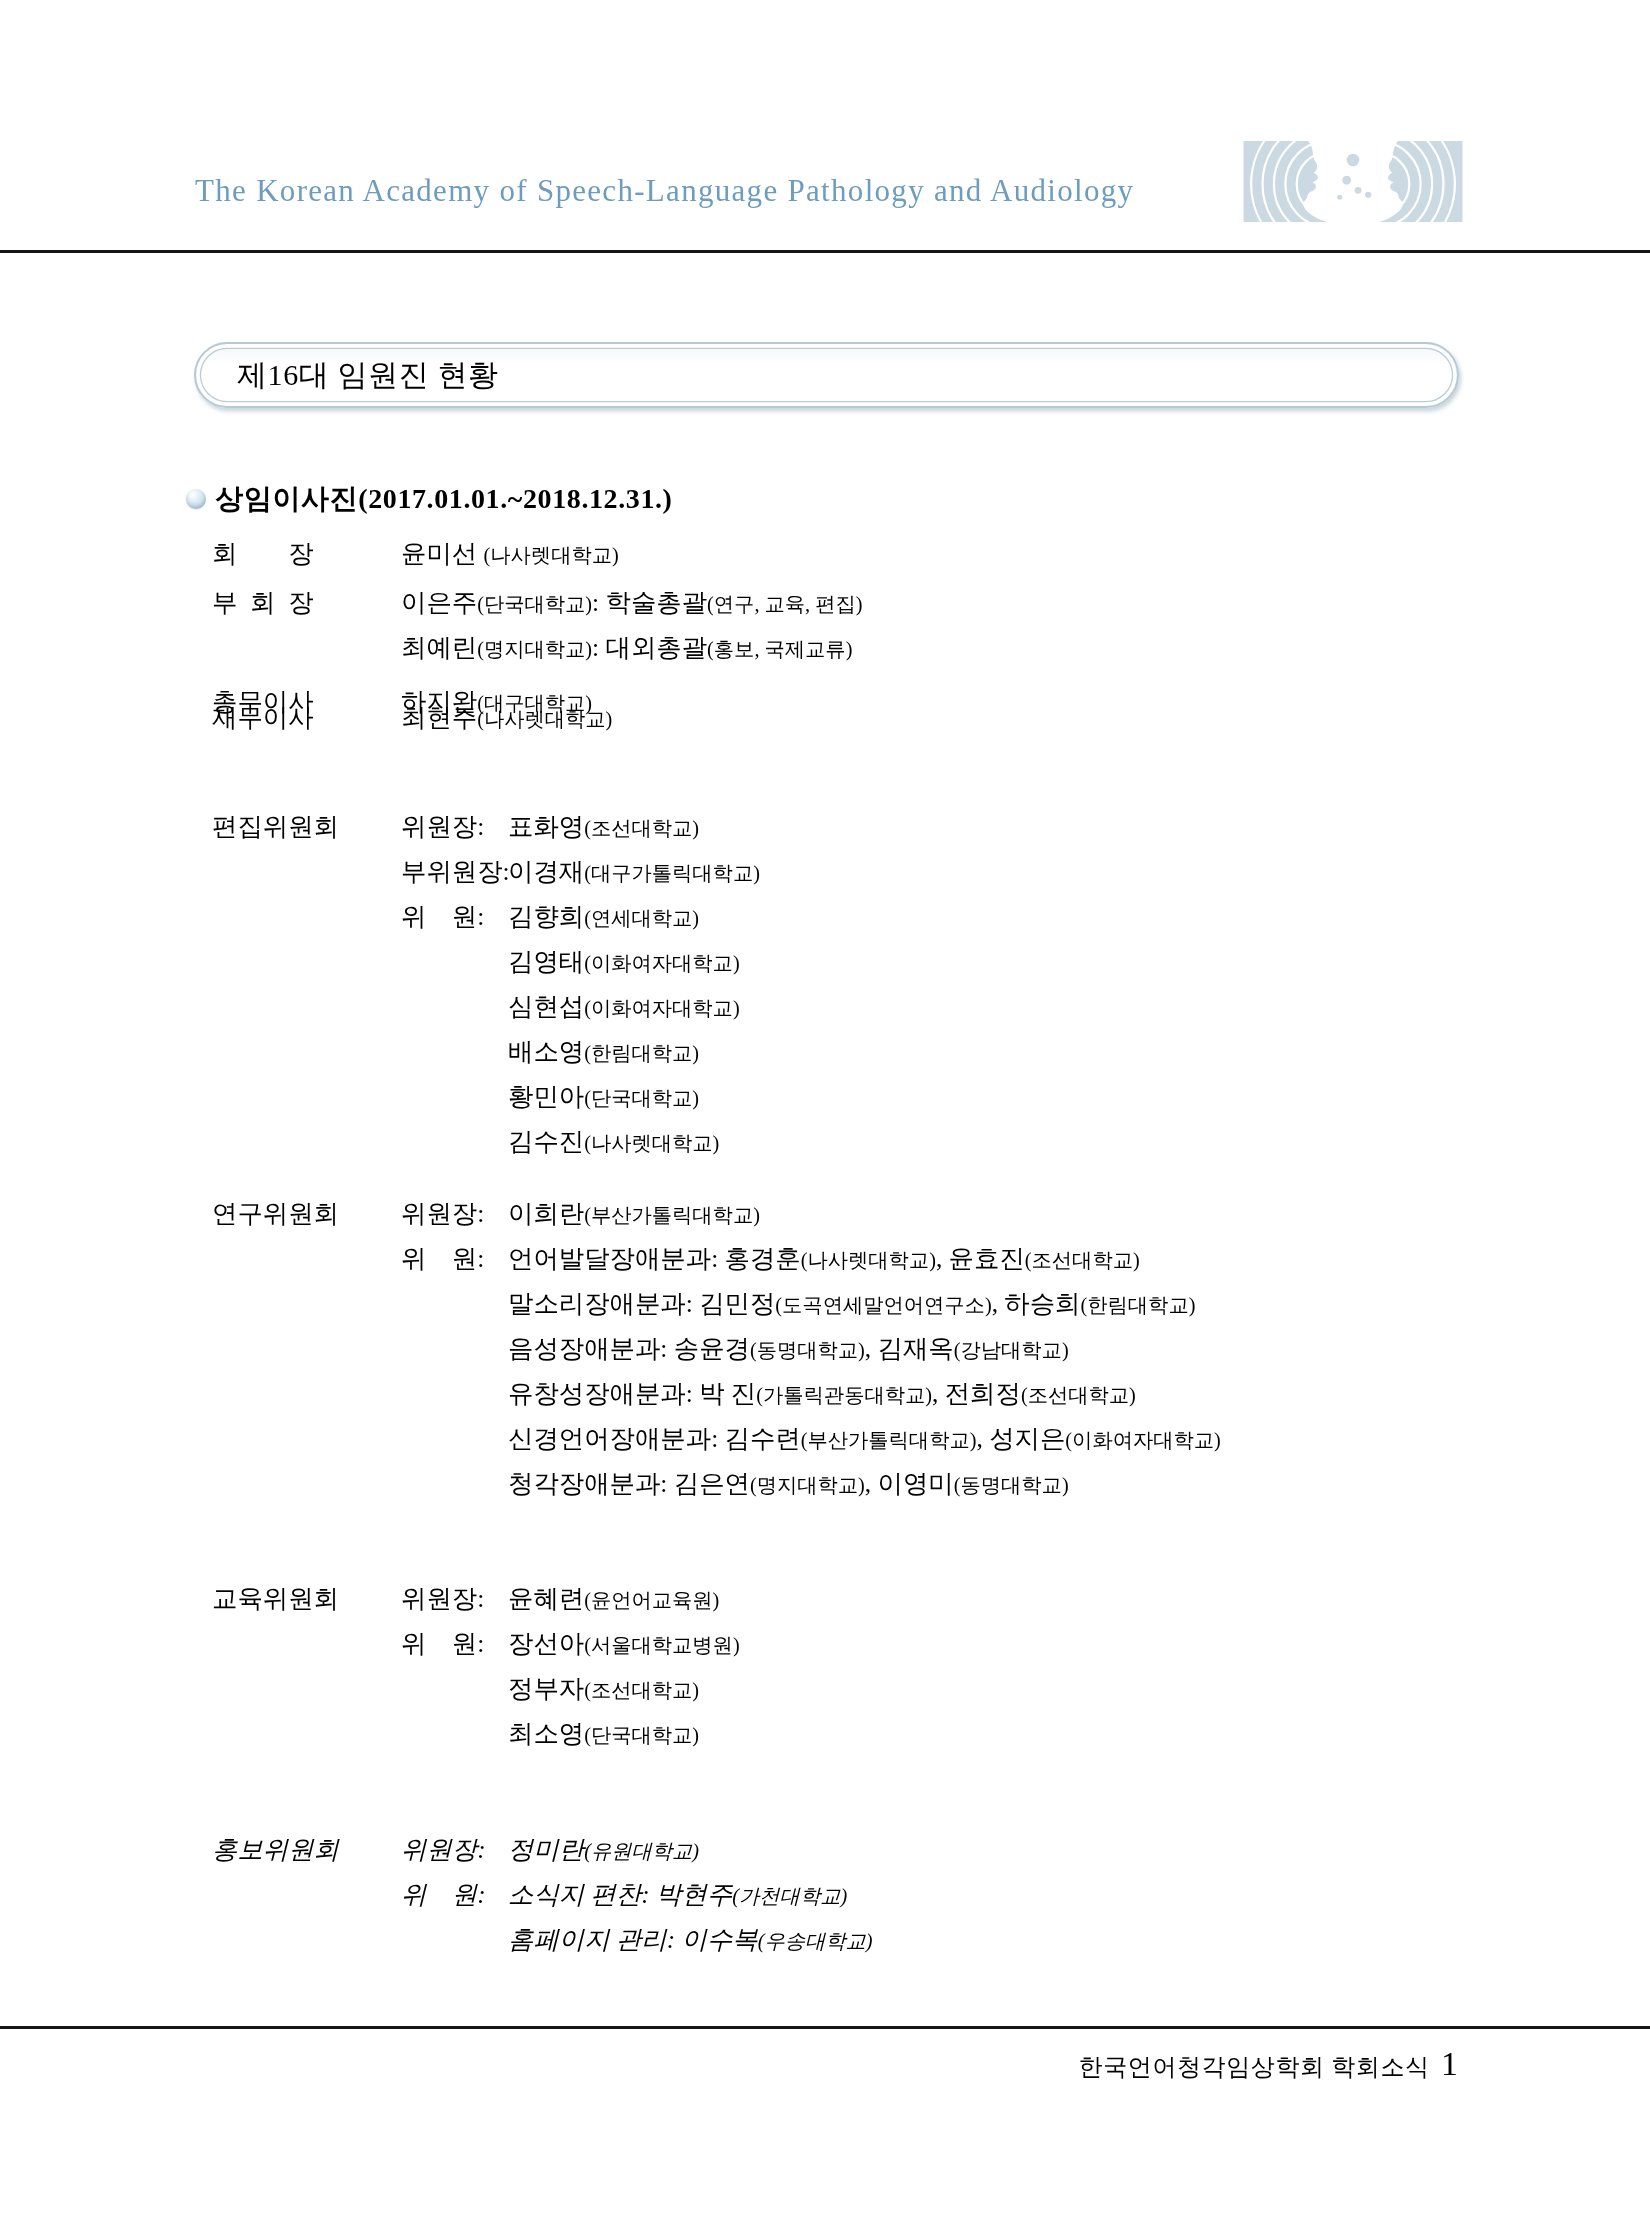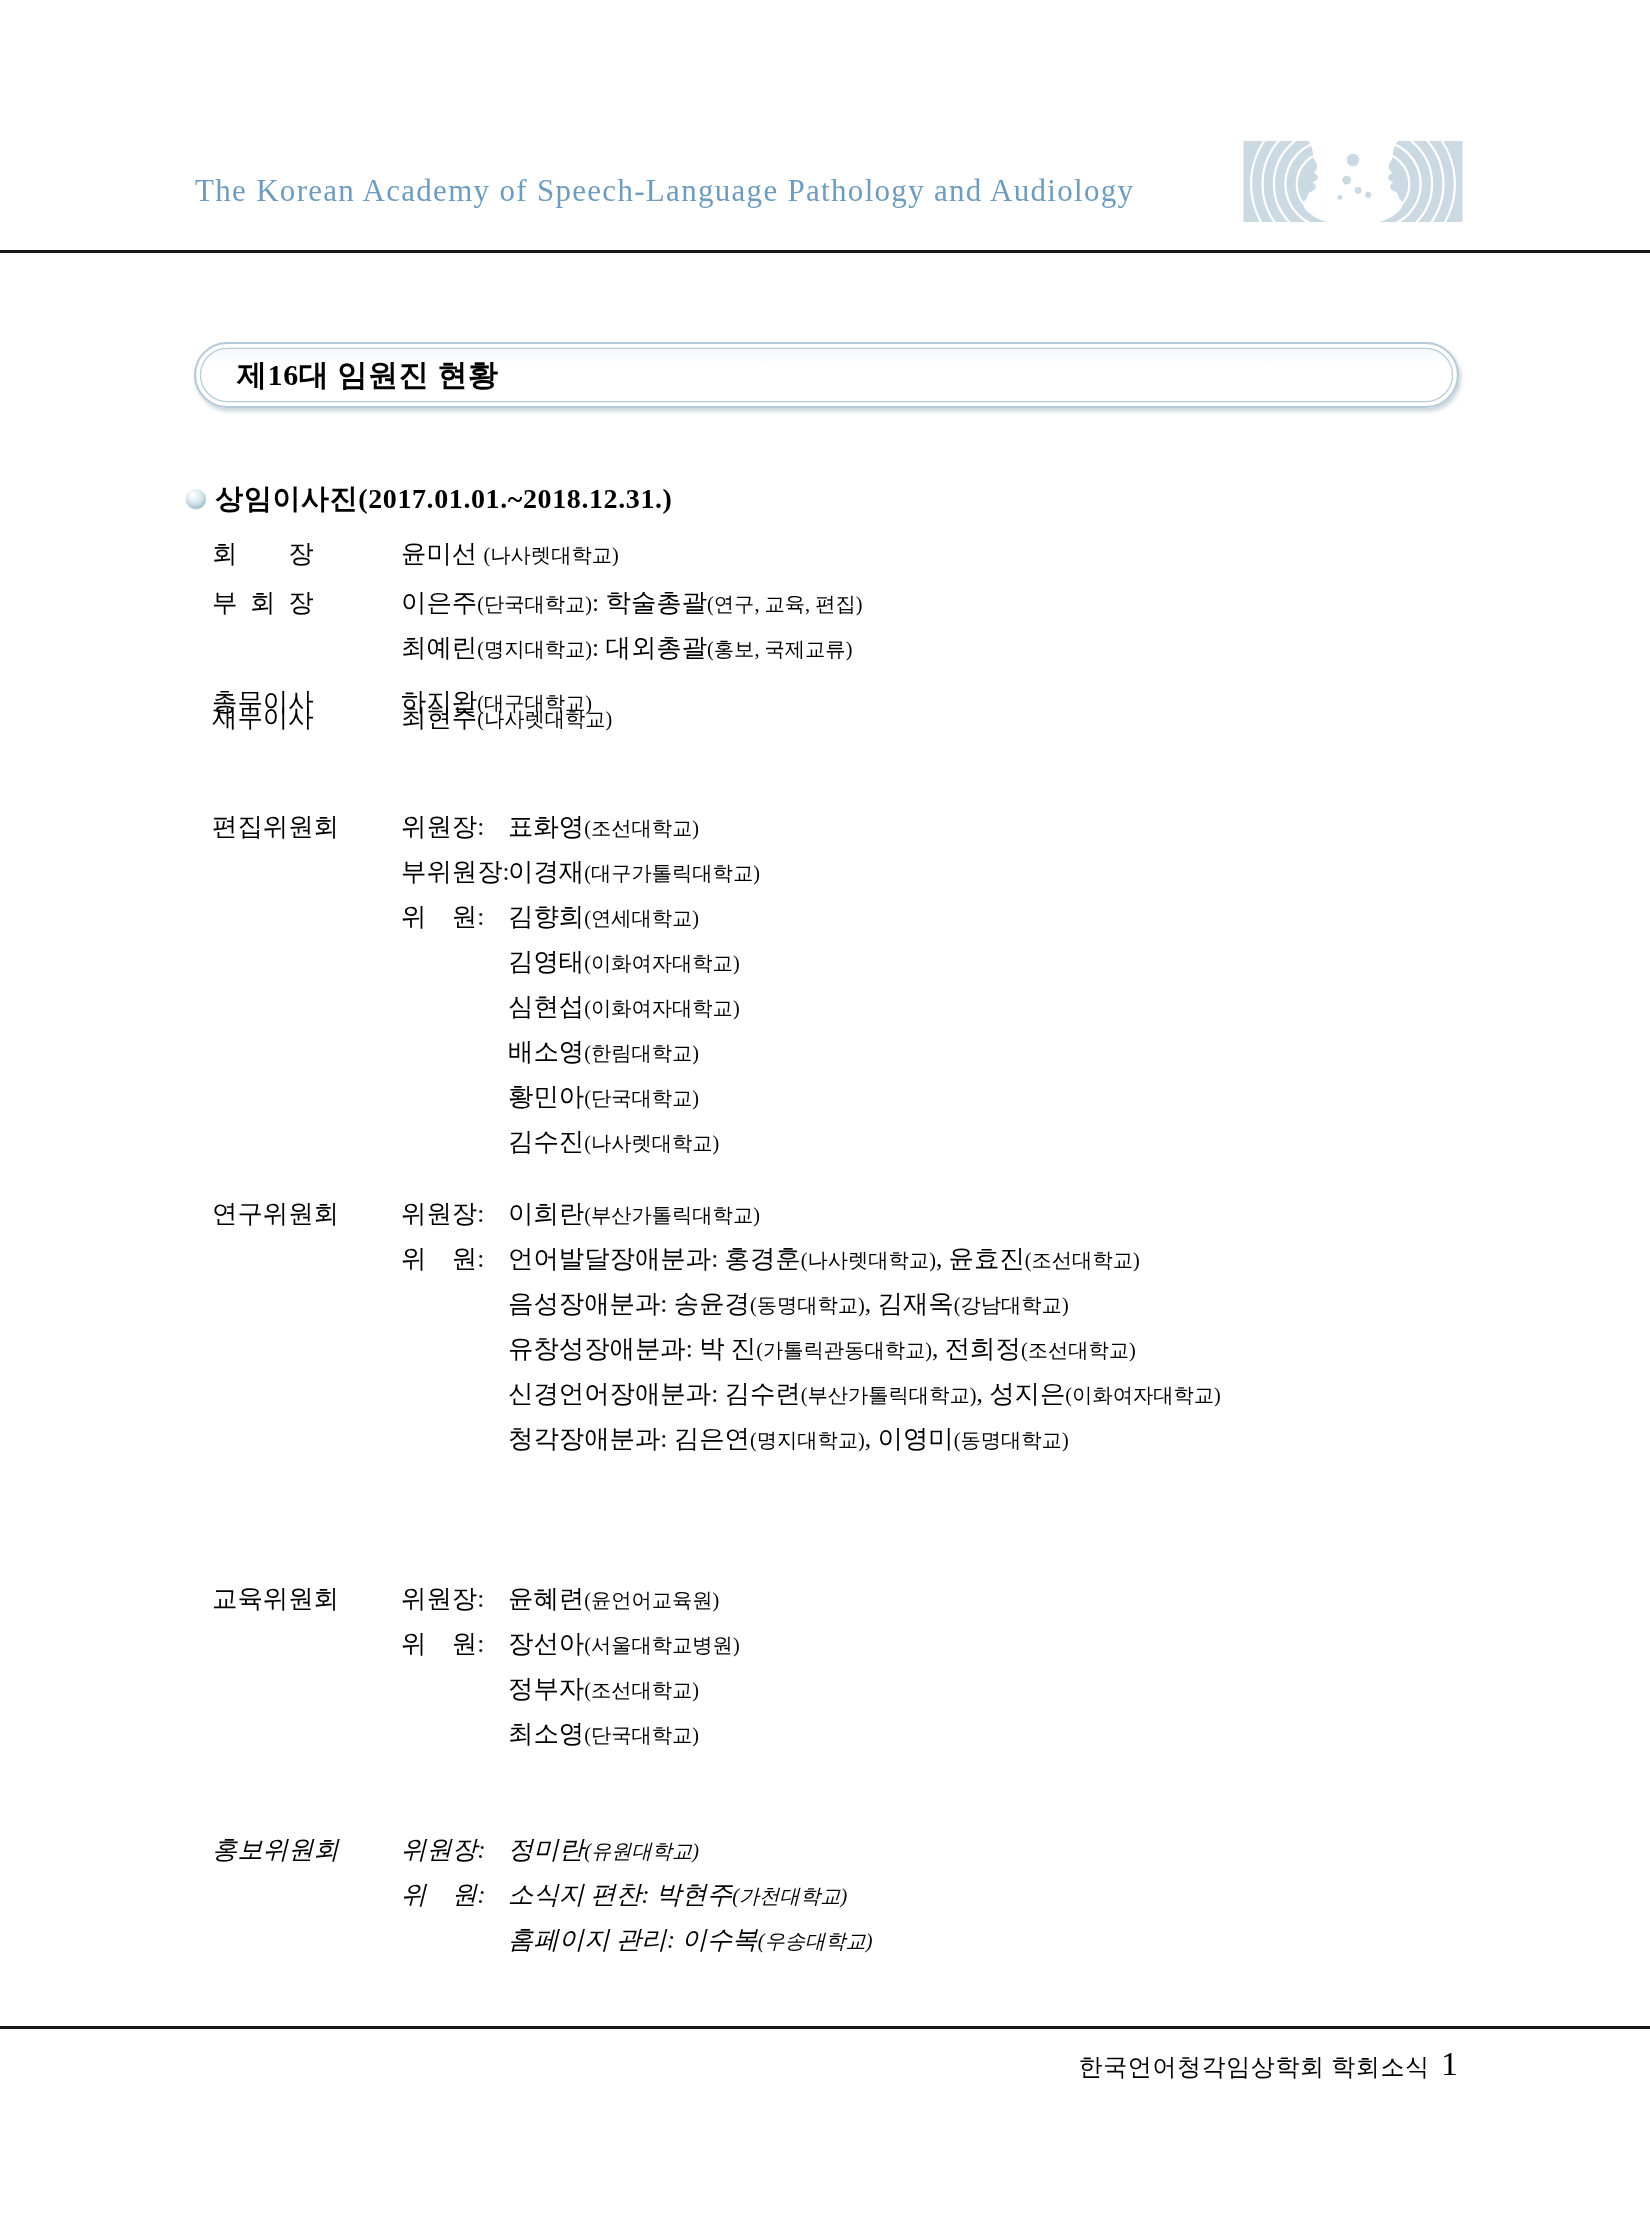--- a/index.html
+++ b/index.html
@@ -17,21 +17,21 @@
   .top-rule{position:absolute;left:0;top:250px;width:1650px;height:2.5px;background:#161616;}
   
   .title-box{
     position:absolute;left:194px;top:342px;width:1265px;height:66px;
     box-sizing:border-box;border-radius:34px;
     border:2.5px solid #b5cad6;
     box-shadow:0 0 0 3.8px #ffffff inset,0 0 0 5.1px #b9cdd8 inset,1.9px 3.2px 4.4px rgba(146,170,186,.5);
     background:linear-gradient(to bottom,#f2f7fa 0%,#ffffff 35%);
     display:flex;align-items:center;padding-left:41px;
   }
-  .title-box .t{font-size:30px;font-weight:bold;letter-spacing:0.6px;}
+  .title-box .t{font-size:30px;font-weight:normal;letter-spacing:0.6px;}
   
   .section-head{position:absolute;left:186px;top:480px;display:flex;align-items:center;gap:9px;}
   .bullet{
     width:20.3px;height:20.3px;border-radius:50%;flex:none;
     background:radial-gradient(circle at 34% 28%,#ffffff 0%,#edf5f9 22%,#d3e4ed 52%,#aecbda 80%,#97bac9 100%);
     box-shadow:inset 0 -2.5px 3.8px rgba(120,150,170,.35),0 0.6px 1.3px rgba(120,150,170,.35);
   }
   .section-title{font-size:28px;font-weight:bold;letter-spacing:0.6px;}
   
   .group{position:absolute;left:212px;white-space:nowrap;}
@@ -182,20 +182,25 @@
           <span class="val"><span class="name">이희란</span><span class="aff">(부산가톨릭대학교)</span></span>
         </div>
         <div class="row">
           <span class="lab"></span>
           <span class="role">위 원:</span>
           <span class="val"><span class="name">언어발달장애분과: 홍경훈</span><span class="aff">(나사렛대학교)</span><span class="name">, 윤효진</span><span class="aff">(조선대학교)</span></span>
         </div>
         <div class="row">
           <span class="lab"></span>
           <span class="role"></span>
+          <span class="val"><span class="name">말소리장애분과: 김민정</span><span class="aff">(도곡연세말언어연구소)</span><span class="name">, 하승희</span><span class="aff">(한림대학교)</span></span>
+        </div>
+        <div class="row">
+          <span class="lab"></span>
+          <span class="role"></span>
           <span class="val"><span class="name">음성장애분과: 송윤경</span><span class="aff">(동명대학교)</span><span class="name">, 김재옥</span><span class="aff">(강남대학교)</span></span>
         </div>
         <div class="row">
           <span class="lab"></span>
           <span class="role"></span>
           <span class="val"><span class="name">유창성장애분과: 박 진</span><span class="aff">(가톨릭관동대학교)</span><span class="name">, 전희정</span><span class="aff">(조선대학교)</span></span>
         </div>
         <div class="row">
           <span class="lab"></span>
           <span class="role"></span>

